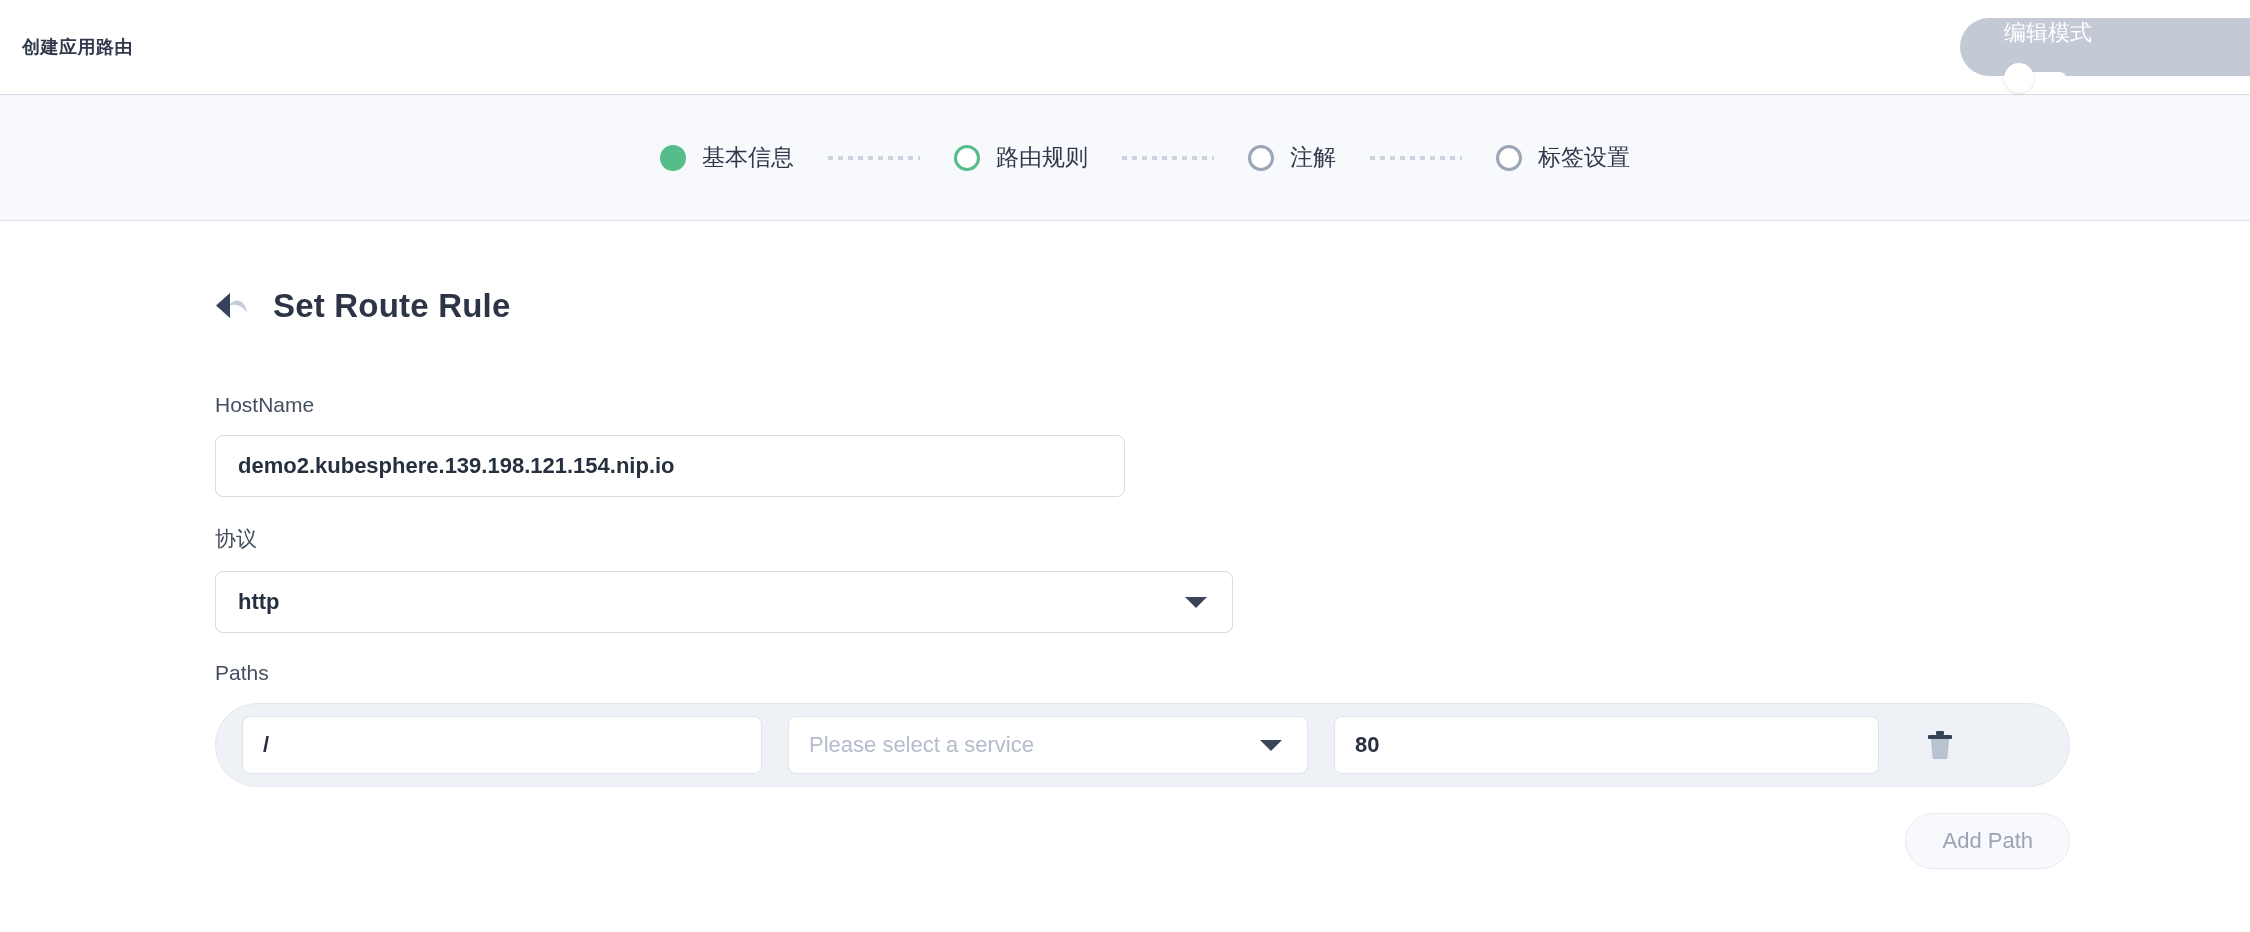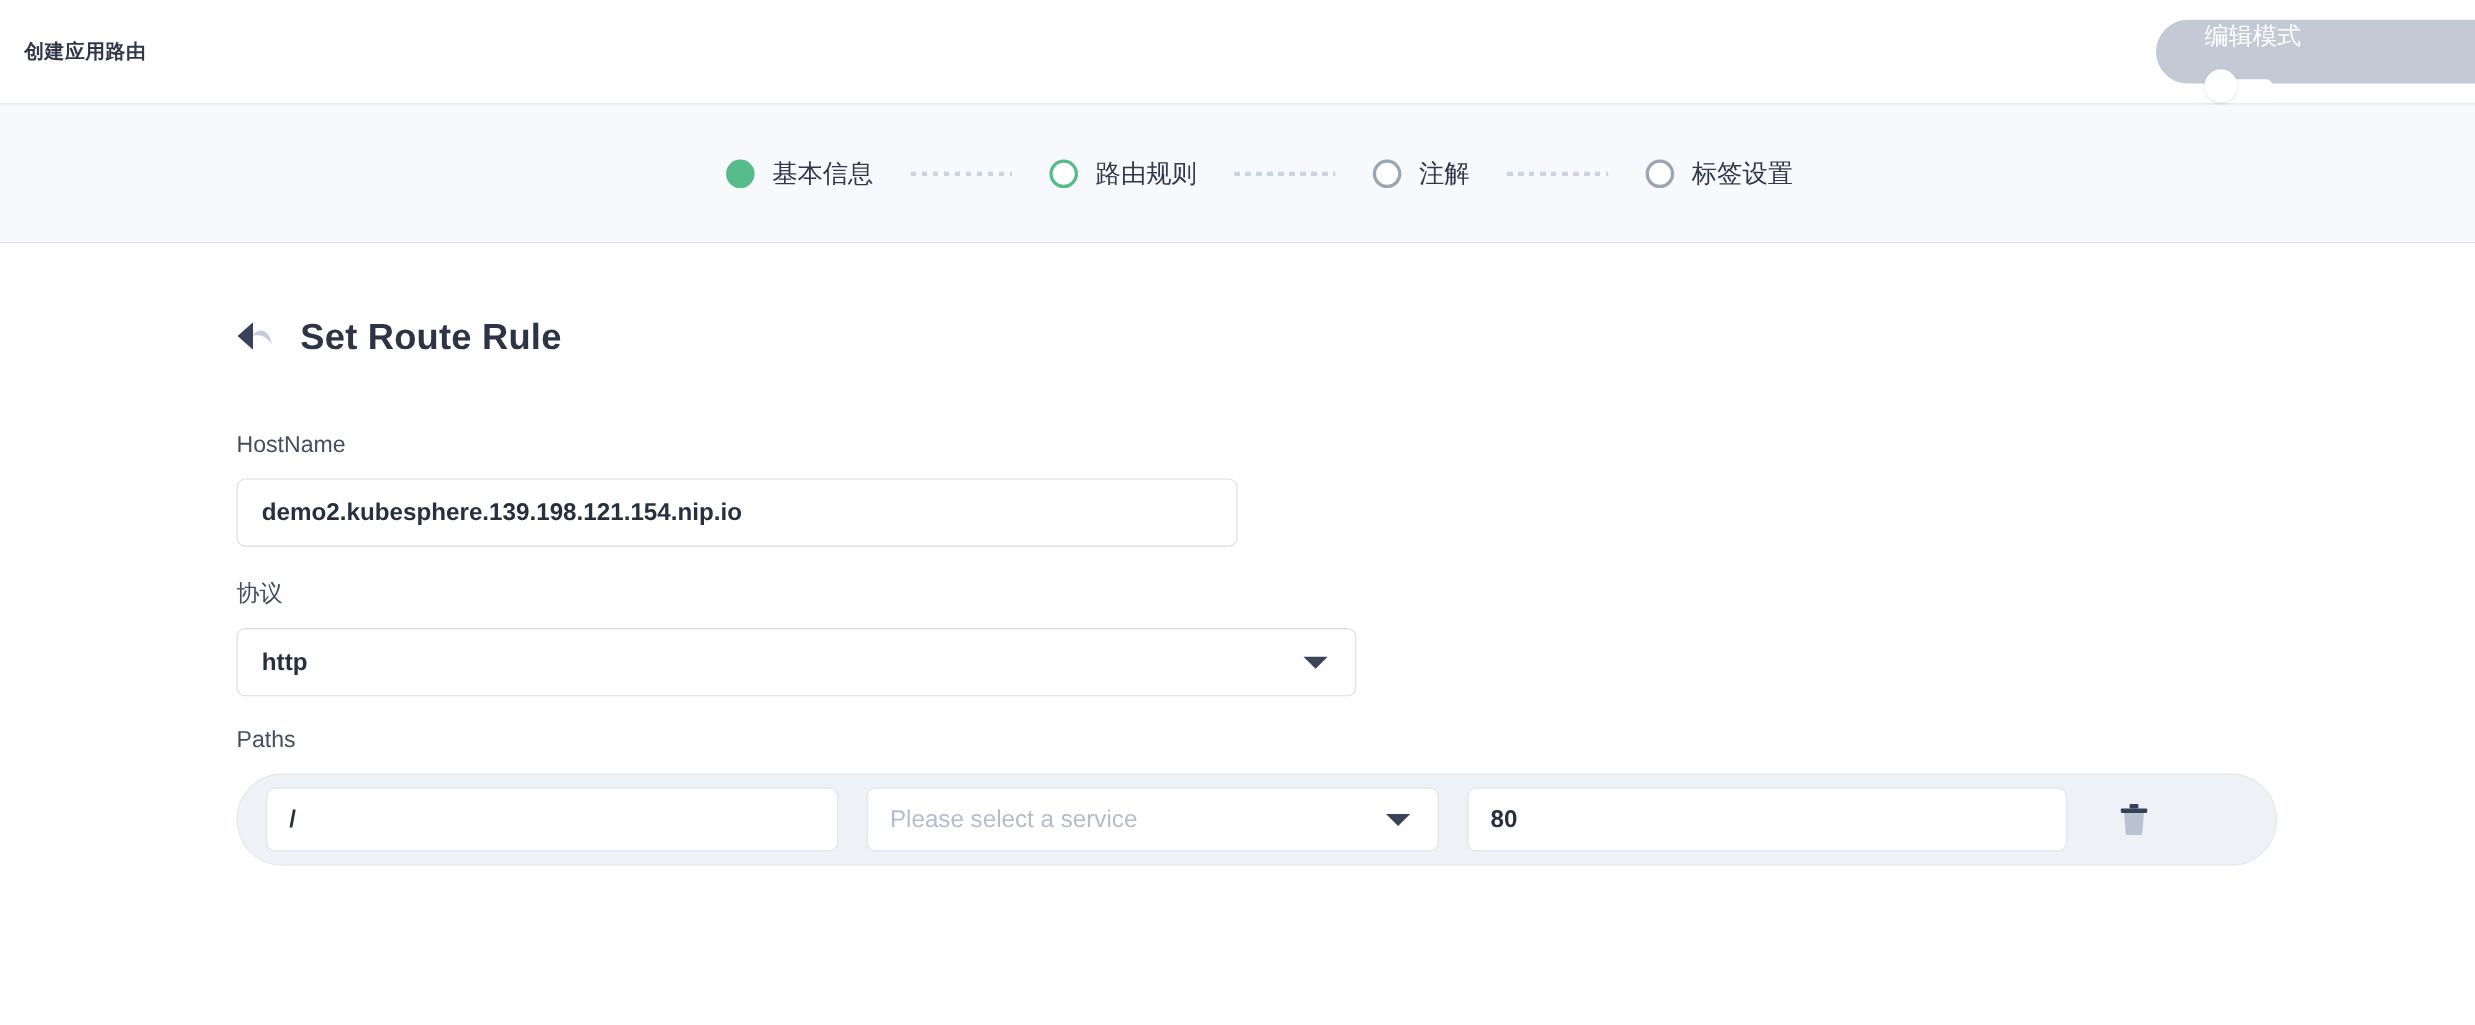--- a/index.html
+++ b/index.html
@@ -367,15 +367,18 @@
 
       <button class="trash-btn">
         <svg width="26" height="30" viewBox="0 0 26 30">
           <rect x="9" y="1" width="8" height="4" rx="1" fill="#36415a"></rect>
           <rect x="1" y="5" width="24" height="4" rx="1" fill="#36415a"></rect>
           <path d="M4 9 L22 9 L20.5 28 A1.5 1.5 0 0 1 19 29 L7 29 A1.5 1.5 0 0 1 5.5 28 Z" fill="#b9c3d0"></path>
         </svg>
       </button>
     </div>
 
+    <div class="add-path-row">
+      <button class="add-path-btn">Add Path</button>
+    </div>
   </div>
 
 </div>
 
 </body></html>

